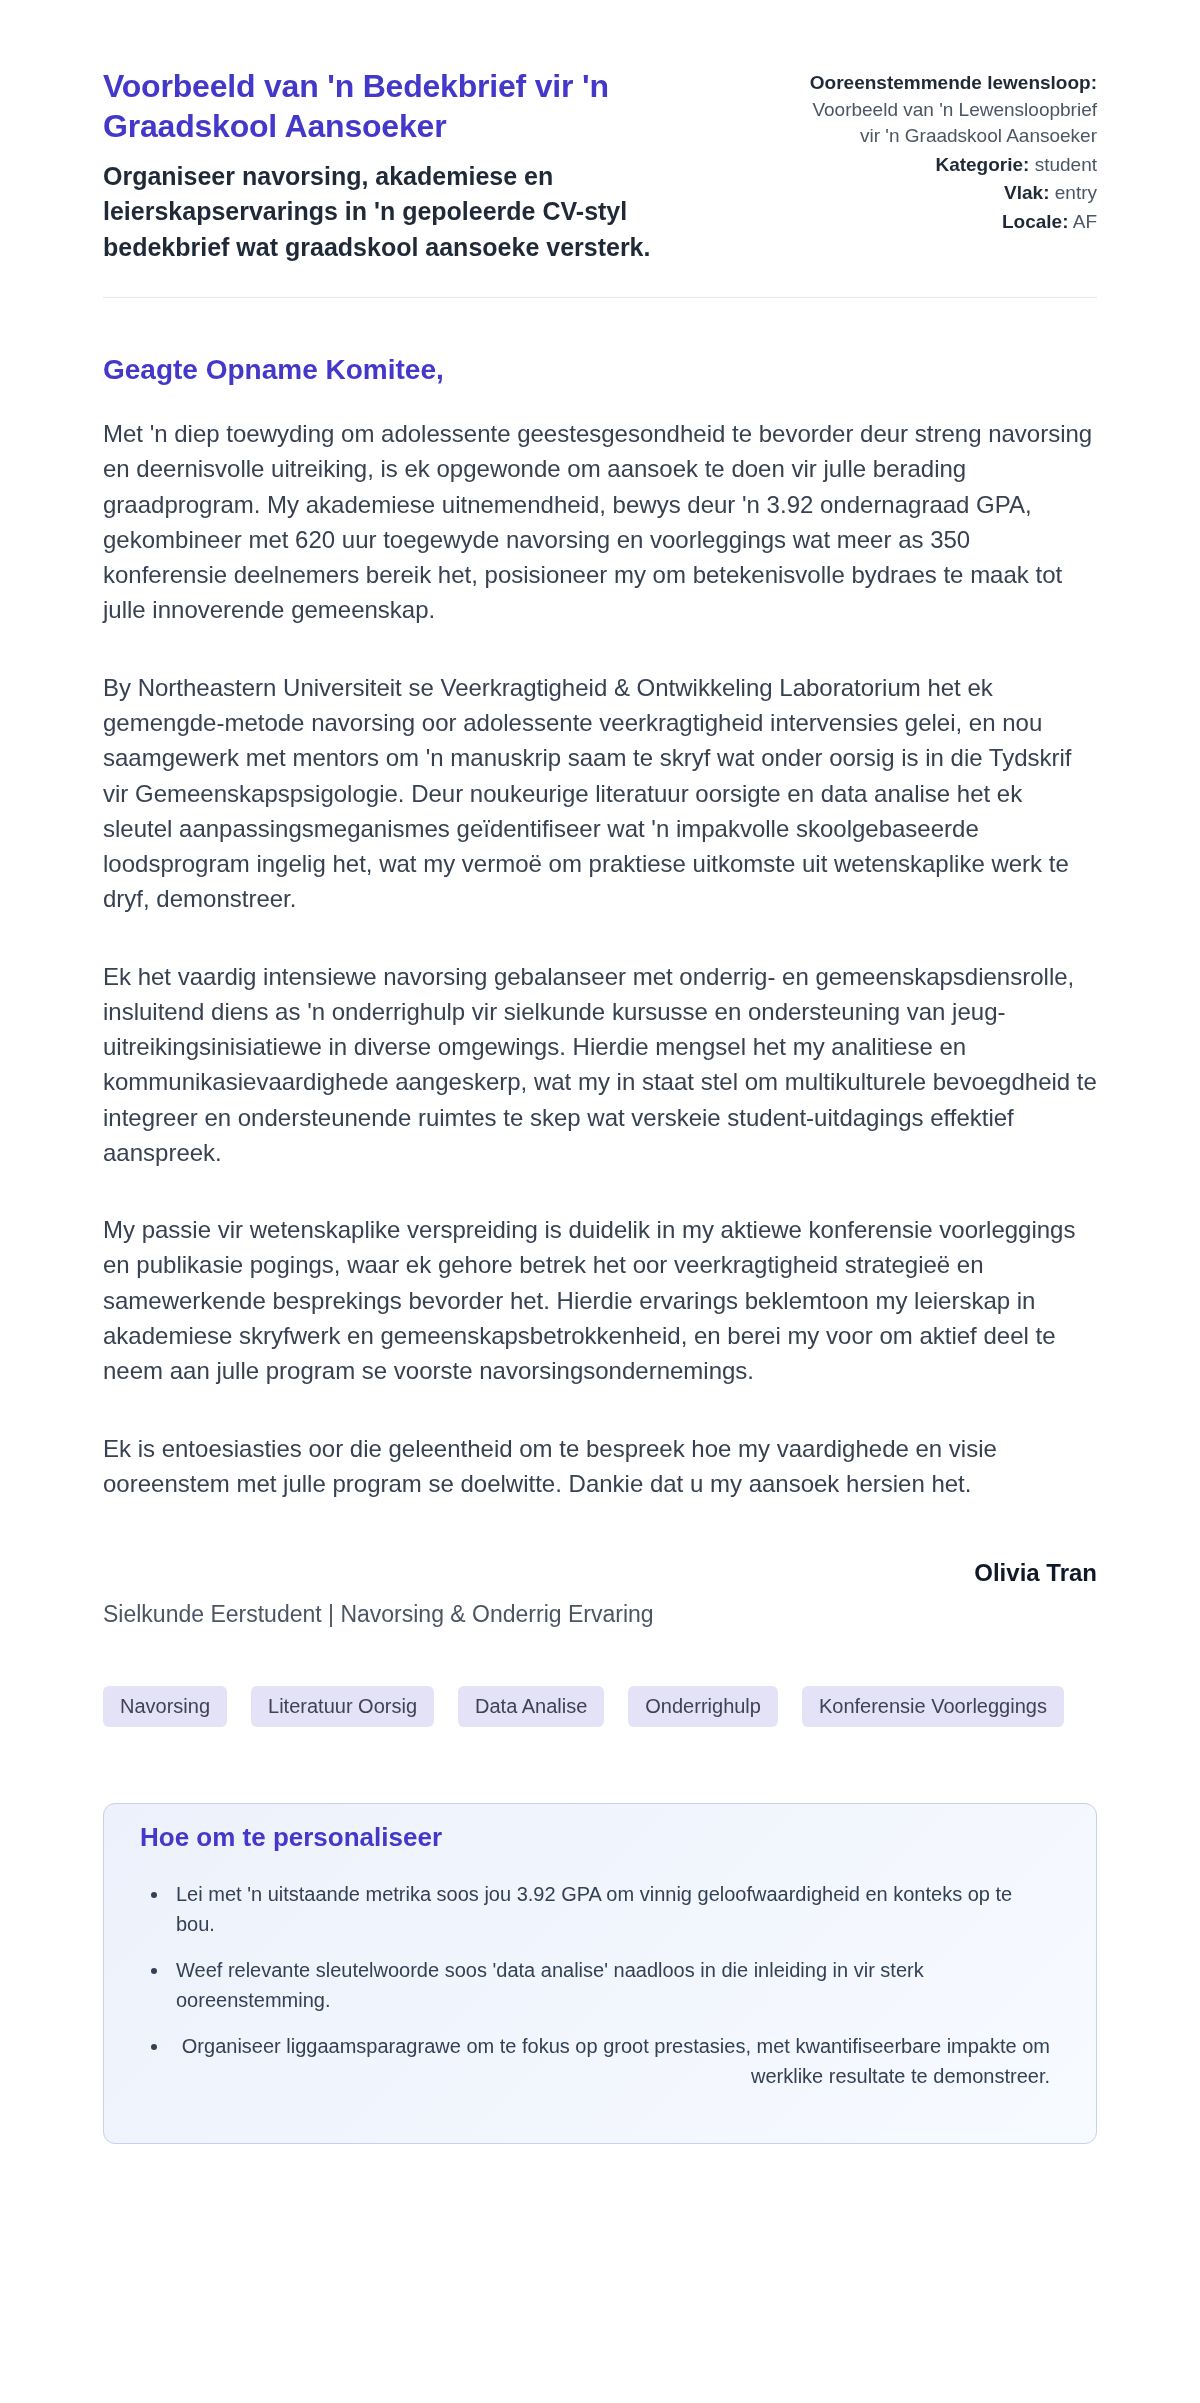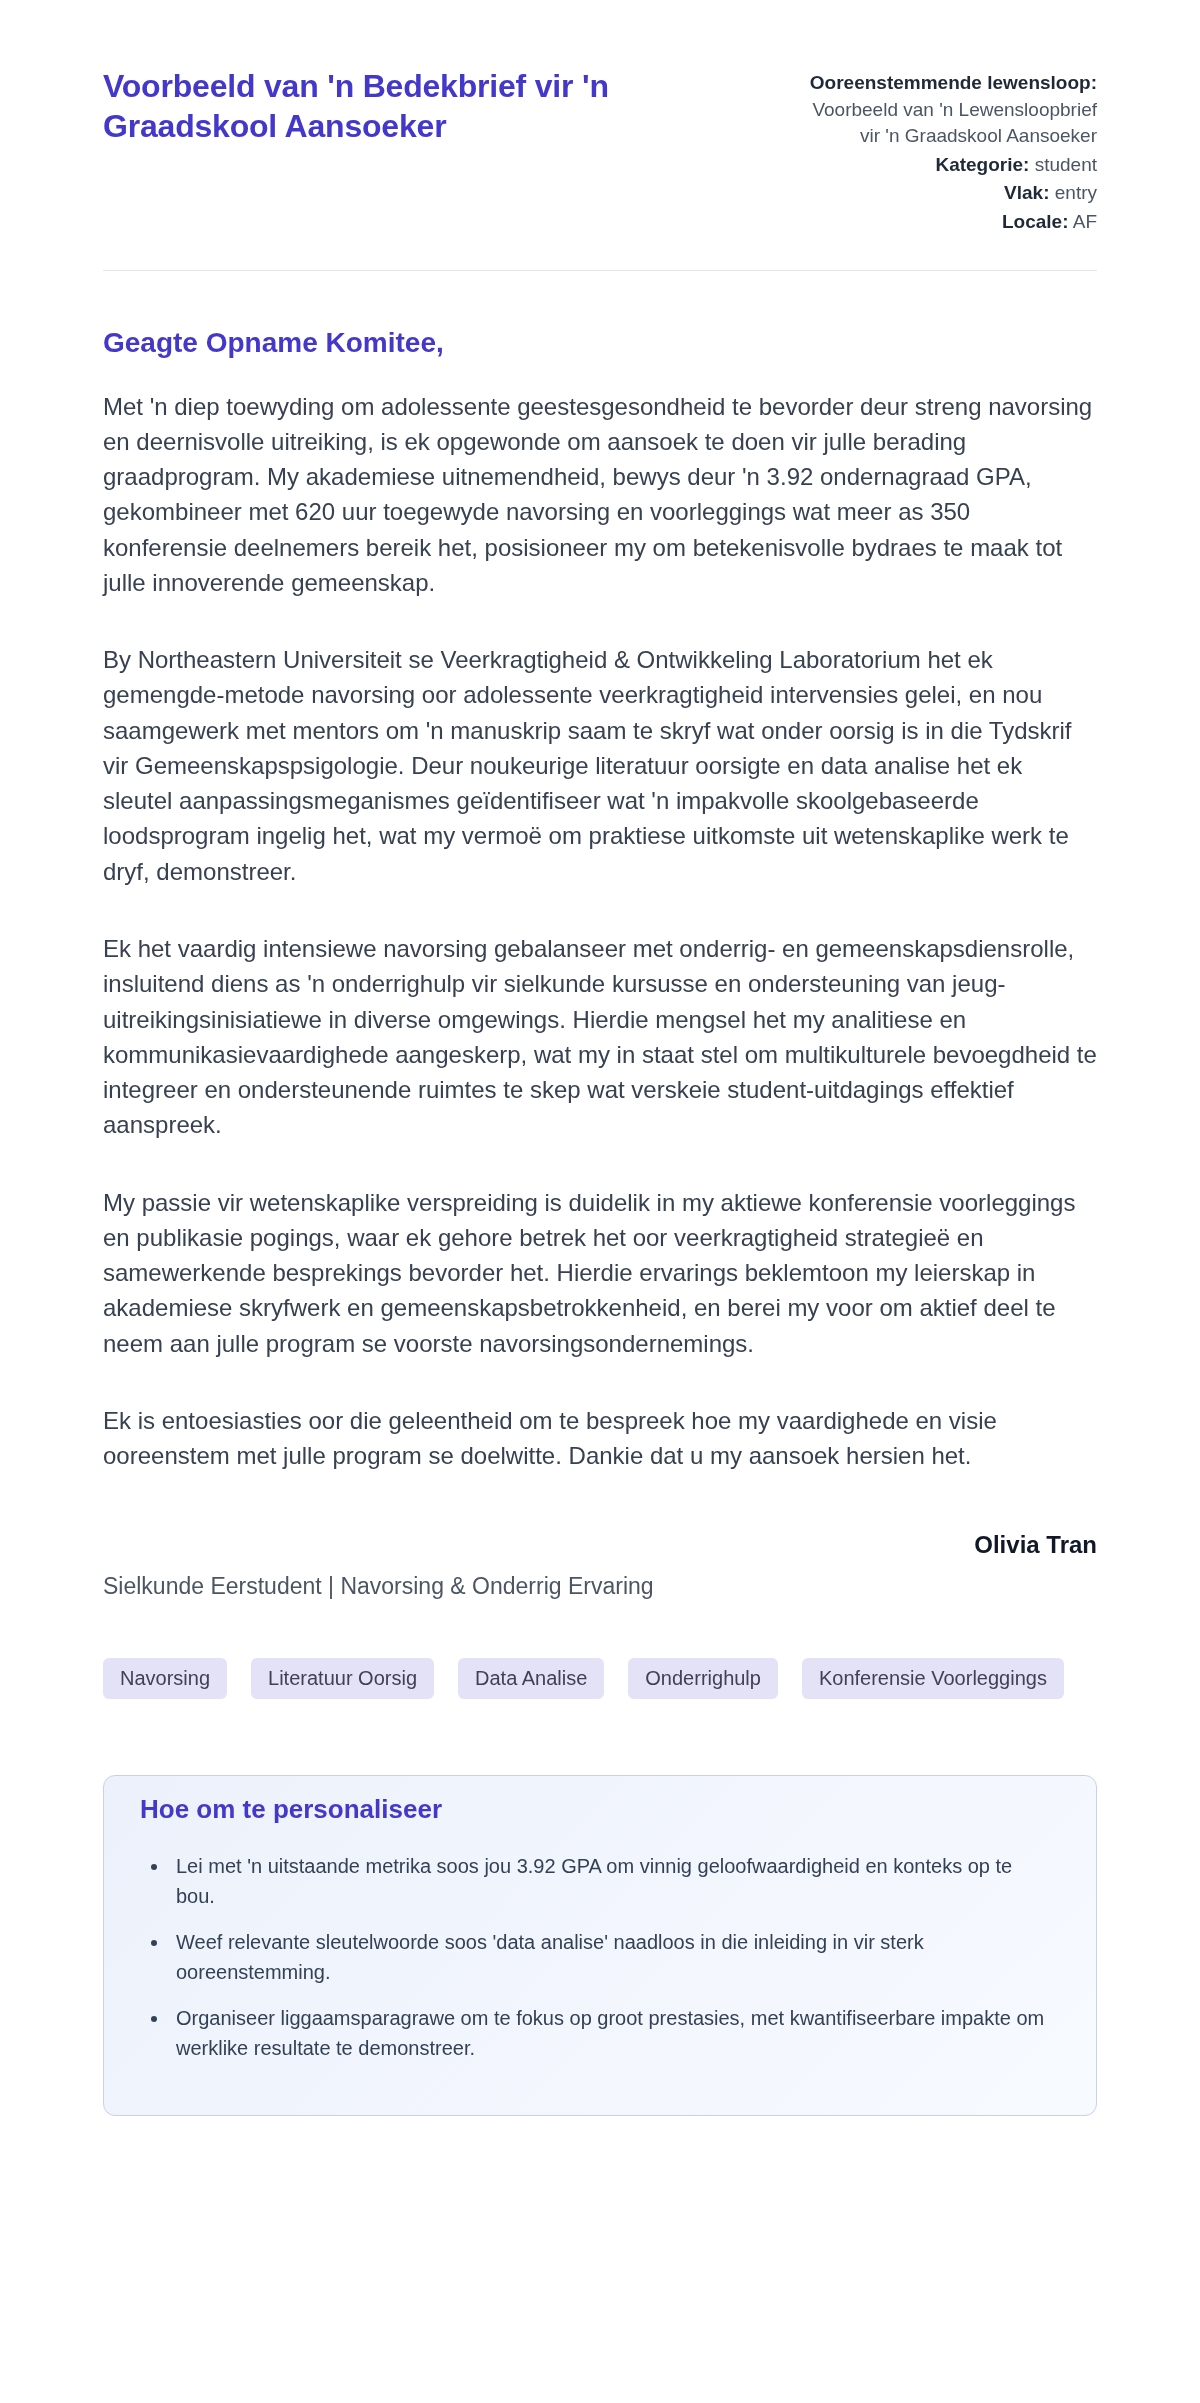--- a/index.html
+++ b/index.html
@@ -48,30 +48,31 @@
   .tips {
     margin-top: 76px;
     border: 1px solid var(--panel-border, #c7d0ee);
     border-radius: 12px;
     background: linear-gradient(135deg, var(--panel-bg-start, #edf1fb) 0%, var(--panel-bg-end, #f7faff) 100%);
     padding: 18px 46px 40px 36px;
   }
   .tips h2 { font-size: 26px; font-weight: 700; color: var(--accent, #4338ca); }
   .tips ul { margin-top: 26px; padding-left: 30px; list-style: disc; }
   .tips li { font-size: 20px; line-height: 1.5; color: #334155; margin-bottom: 16px; padding-left: 6px; }
-  .tips li:last-child { margin-bottom: 12px; }
+  .tips li:last-child { margin-bottom: 12px; text-align: right; }
 </style>
 </head>
 <body>
 
 <div class="page">
 
   <header class="header">
     <div class="header-left">
       <h1 class="title">Voorbeeld van 'n Bedekbrief vir 'n Graadskool Aansoeker</h1>
+      <p class="subtitle">Organiseer navorsing, akademiese en leierskapservarings in 'n gepoleerde CV-styl bedekbrief wat graadskool aansoeke versterk.</p>
     </div>
     <aside class="meta">
 
         <div class="meta-item">
           <span class="meta-label">Ooreenstemmende lewensloop:</span>
           <span class="meta-value">Voorbeeld van 'n Lewensloopbrief vir 'n Graadskool Aansoeker</span>
         </div>
 
         <div class="meta-item">
           <span class="meta-label">Kategorie:</span>

